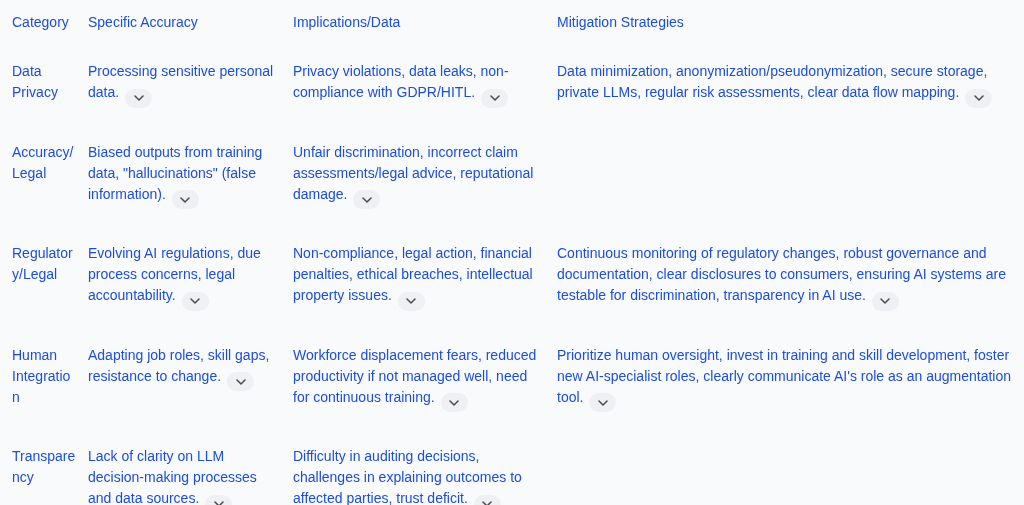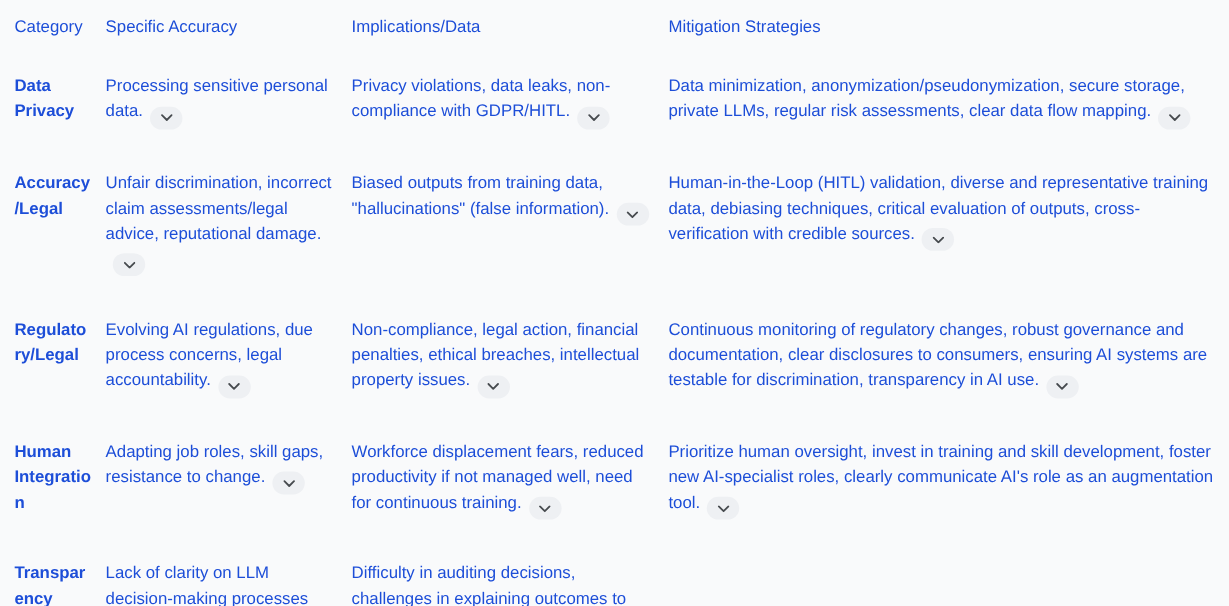--- a/index.html
+++ b/index.html
@@ -23,21 +23,21 @@
   }
   .t-row.header {
     margin-bottom: 28px;
   }
   .cell {
     font-size: 14px;
     line-height: 21px;
     color: #1d4ed8;
   }
   .cell.cat {
-    font-weight: bold;
+    font-weight: normal;
     overflow-wrap: anywhere;
     word-break: break-word;
   }
   .header .cell {
     font-weight: normal;
     overflow-wrap: anywhere;
     word-break: break-word;
   }
   .expand-pill {
     display: inline-flex;
@@ -83,31 +83,26 @@
         </button></div>
     <div class="cell"><span>Data minimization, anonymization/pseudonymization, secure storage, private LLMs, regular risk assessments, clear data flow mapping.</span><button class="expand-pill">
           <svg width="10" height="6" viewBox="0 0 10 6">
             <path d="M1 1 L5 5 L9 1" fill="none" stroke="#474b4f" stroke-width="1.5" stroke-linecap="round" stroke-linejoin="round"></path>
           </svg>
         </button></div>
   </div>
 
   <div class="t-row">
     <div class="cell cat">Accuracy/Legal</div>
-    <div class="cell"><span>Unfair discrimination, incorrect claim assessments/legal advice, reputational damage.</span><button class="expand-pill">
-          <svg width="10" height="6" viewBox="0 0 10 6">
-            <path d="M1 1 L5 5 L9 1" fill="none" stroke="#474b4f" stroke-width="1.5" stroke-linecap="round" stroke-linejoin="round"></path>
-          </svg>
-        </button></div>
     <div class="cell"><span>Biased outputs from training data, "hallucinations" (false information).</span><button class="expand-pill">
           <svg width="10" height="6" viewBox="0 0 10 6">
             <path d="M1 1 L5 5 L9 1" fill="none" stroke="#474b4f" stroke-width="1.5" stroke-linecap="round" stroke-linejoin="round"></path>
           </svg>
         </button></div>
-    <div class="cell"><span>Human-in-the-Loop (HITL) validation, diverse and representative training data, debiasing techniques, critical evaluation of outputs, cross-verification with credible sources.</span><button class="expand-pill">
+    <div class="cell"><span>Unfair discrimination, incorrect claim assessments/legal advice, reputational damage.</span><button class="expand-pill">
           <svg width="10" height="6" viewBox="0 0 10 6">
             <path d="M1 1 L5 5 L9 1" fill="none" stroke="#474b4f" stroke-width="1.5" stroke-linecap="round" stroke-linejoin="round"></path>
           </svg>
         </button></div>
   </div>
 
   <div class="t-row">
     <div class="cell cat">Regulatory/Legal</div>
     <div class="cell"><span>Evolving AI regulations, due process concerns, legal accountability.</span><button class="expand-pill">
           <svg width="10" height="6" viewBox="0 0 10 6">

